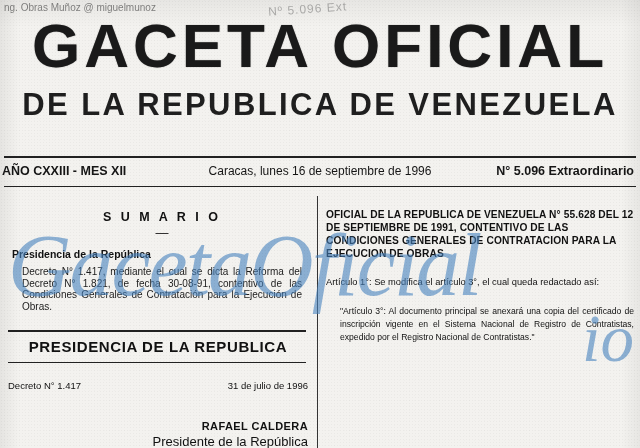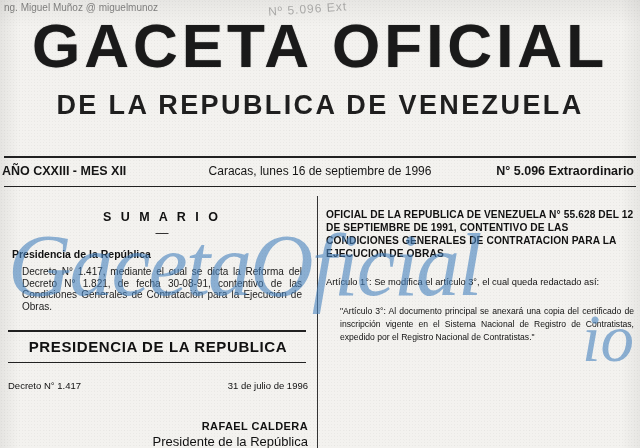--- a/index.html
+++ b/index.html
@@ -71,21 +71,21 @@
     font-size: 62px;
     line-height: 64px;
     letter-spacing: 4px;
     color: #1a1a1a;
     white-space: nowrap;
     text-shadow: 0 0 1px rgba(0,0,0,.5);
   }
   .masthead-sub {
     font-family: "Liberation Sans", sans-serif;
     font-weight: bold;
-    font-size: 27px;
+    font-size: 31px;
     line-height: 30px;
     letter-spacing: 2.4px;
     margin-top: 12px;
     color: #1f1f1f;
     white-space: nowrap;
   }
   .rule {
     position: absolute;
     left: 4px;
     right: 4px;
@@ -262,21 +262,21 @@
     font-size: 67px;
     color: rgba(70,130,190,.60);
     pointer-events: none;
   }
 </style>
 </head>
 <body>
 
 <div class="page">
 
-  <div class="top-credit">ng. Miguel Muñoz @ miguelmunoz</div>
+  <div class="top-credit">ng. Obras Muñoz @ miguelmunoz</div>
   <div class="top-stamp">Nº 5.096 Ext</div>
 
   <div class="masthead">
     <div class="masthead-title">GACETA OFICIAL</div>
     <div class="masthead-sub">DE LA REPUBLICA DE VENEZUELA</div>
   </div>
 
   <div class="rule" id="rule-top"></div>
 
   <div class="issue-line">

